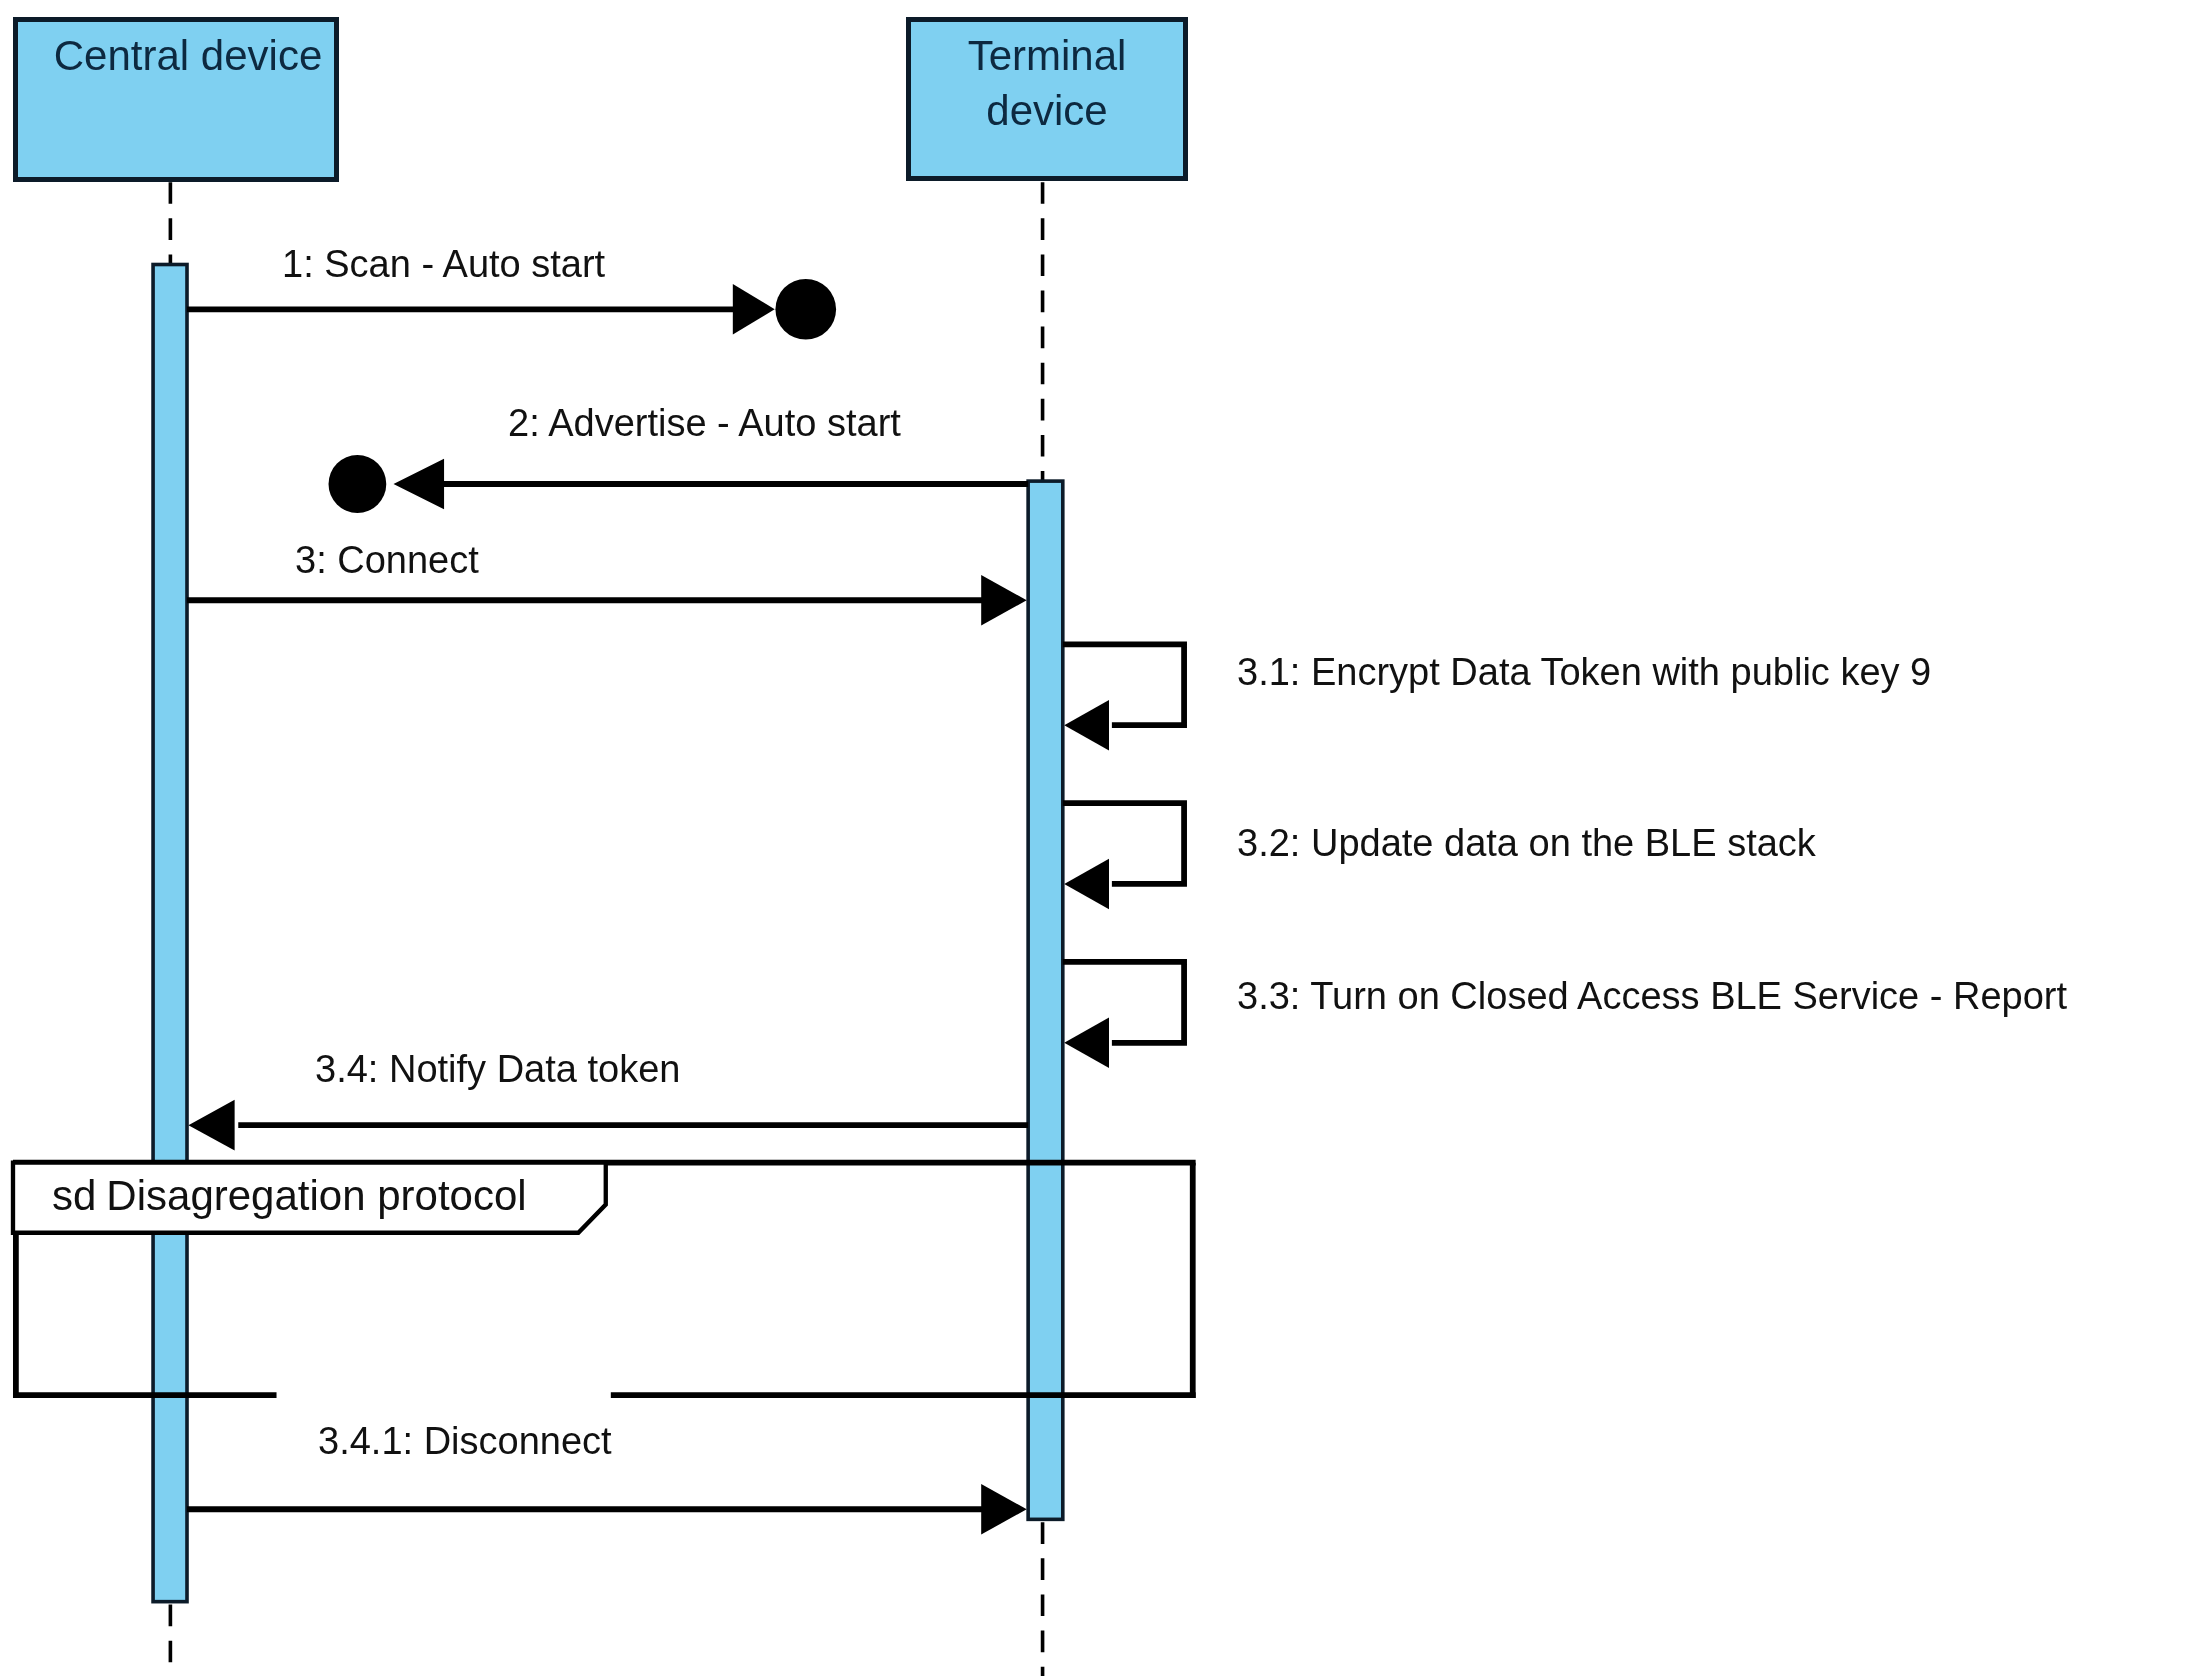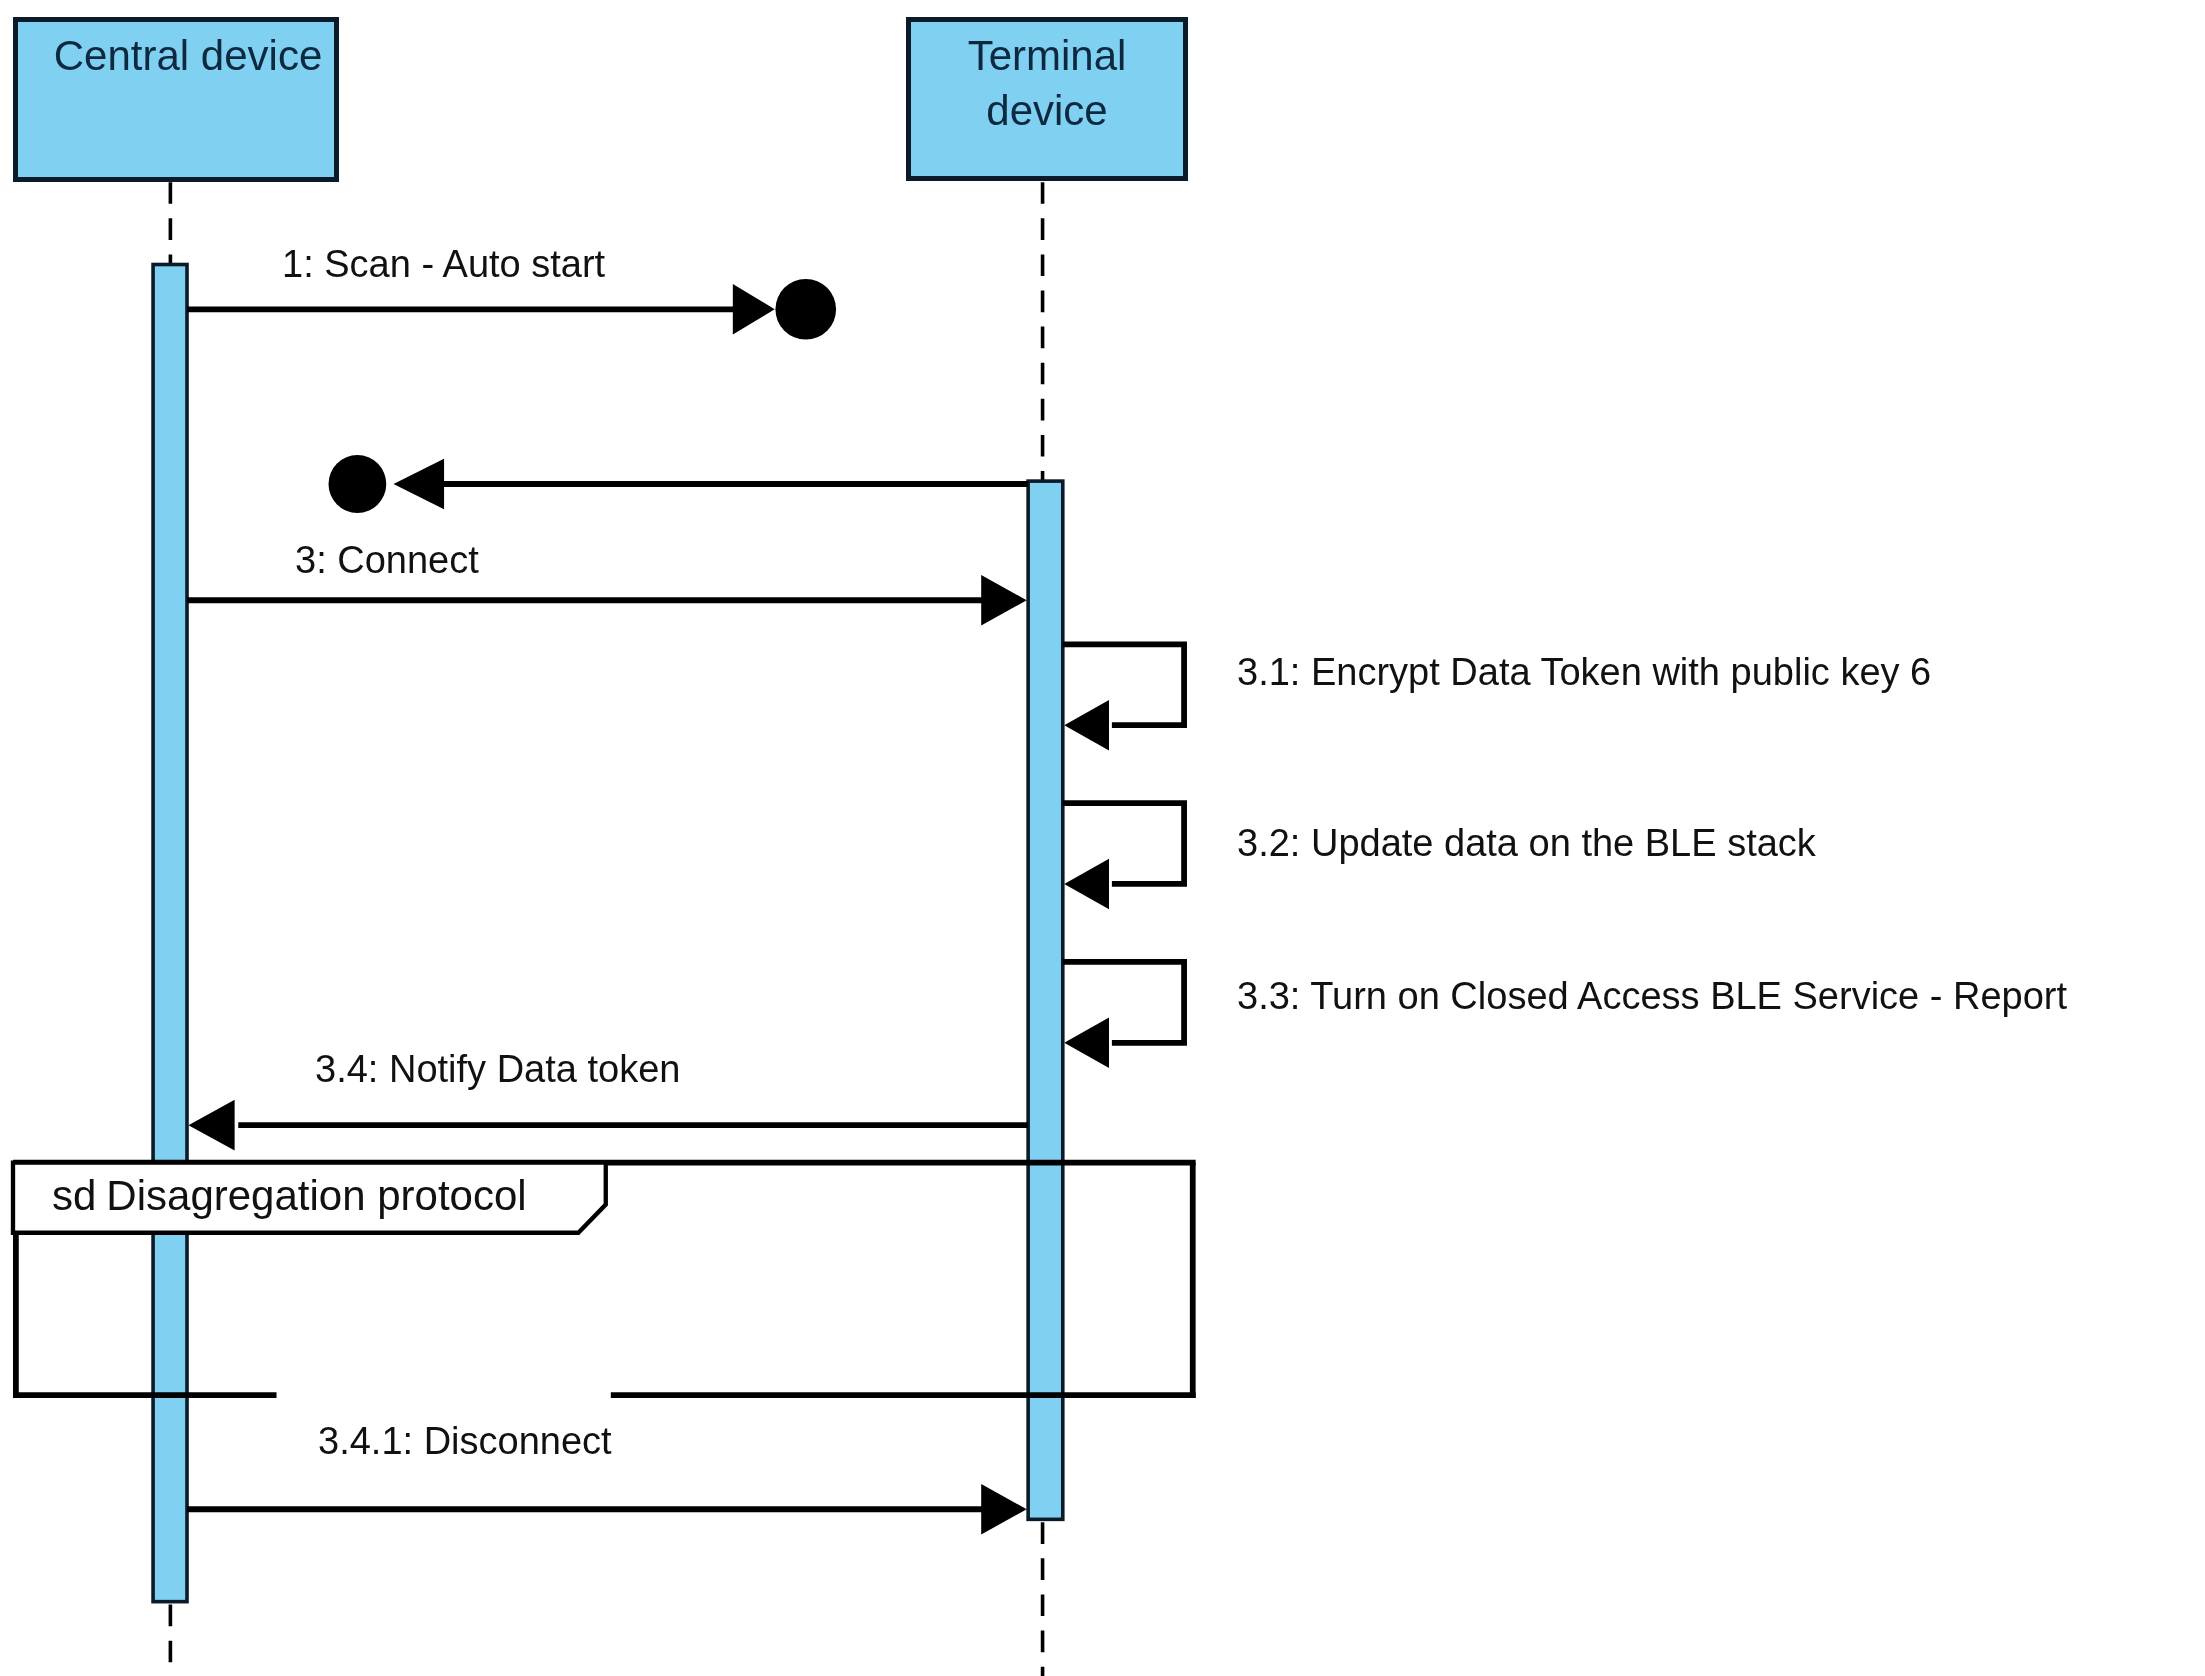--- a/index.html
+++ b/index.html
@@ -76,22 +76,23 @@
   </svg>
 
   <div class="actor-box" style="left:13px;top:17.3px;width:326px;height:165px;padding-left:24px;">
     <span>Central device</span>
   </div>
   <div class="actor-box" style="left:906px;top:17.3px;width:282px;height:164px;padding-left:21.7px;padding-right:21.7px;">
     <span>Terminal device</span>
   </div>
 
   <div class="msg-label" style="left:282px;top:244px;">1: Scan - Auto start</div>
+  <div class="msg-label" style="left:508px;top:403px;">2: Advertise - Auto start</div>
   <div class="msg-label" style="left:295px;top:540px;">3: Connect</div>
-  <div class="msg-label" style="left:1237px;top:652px;">3.1: Encrypt Data Token with public key 6</div>
+  <div class="msg-label" style="left:1237px;top:652px;">3.1: Encrypt Data Token with public key 9</div>
   <div class="msg-label" style="left:1237px;top:823px;">3.2: Update data on the BLE stack</div>
   <div class="msg-label" style="left:1237px;top:976px;">3.3: Turn on Closed Access BLE Service - Report</div>
   <div class="msg-label" style="left:315px;top:1049px;">3.4: Notify Data token</div>
   <div class="msg-label" style="left:318px;top:1421px;">3.4.1: Disconnect</div>
 
   <div class="frag-label" style="left:52px;top:1173px;">
     <span class="frag-op">sd</span><span>Disagregation protocol</span>
   </div>
 
 </div>

